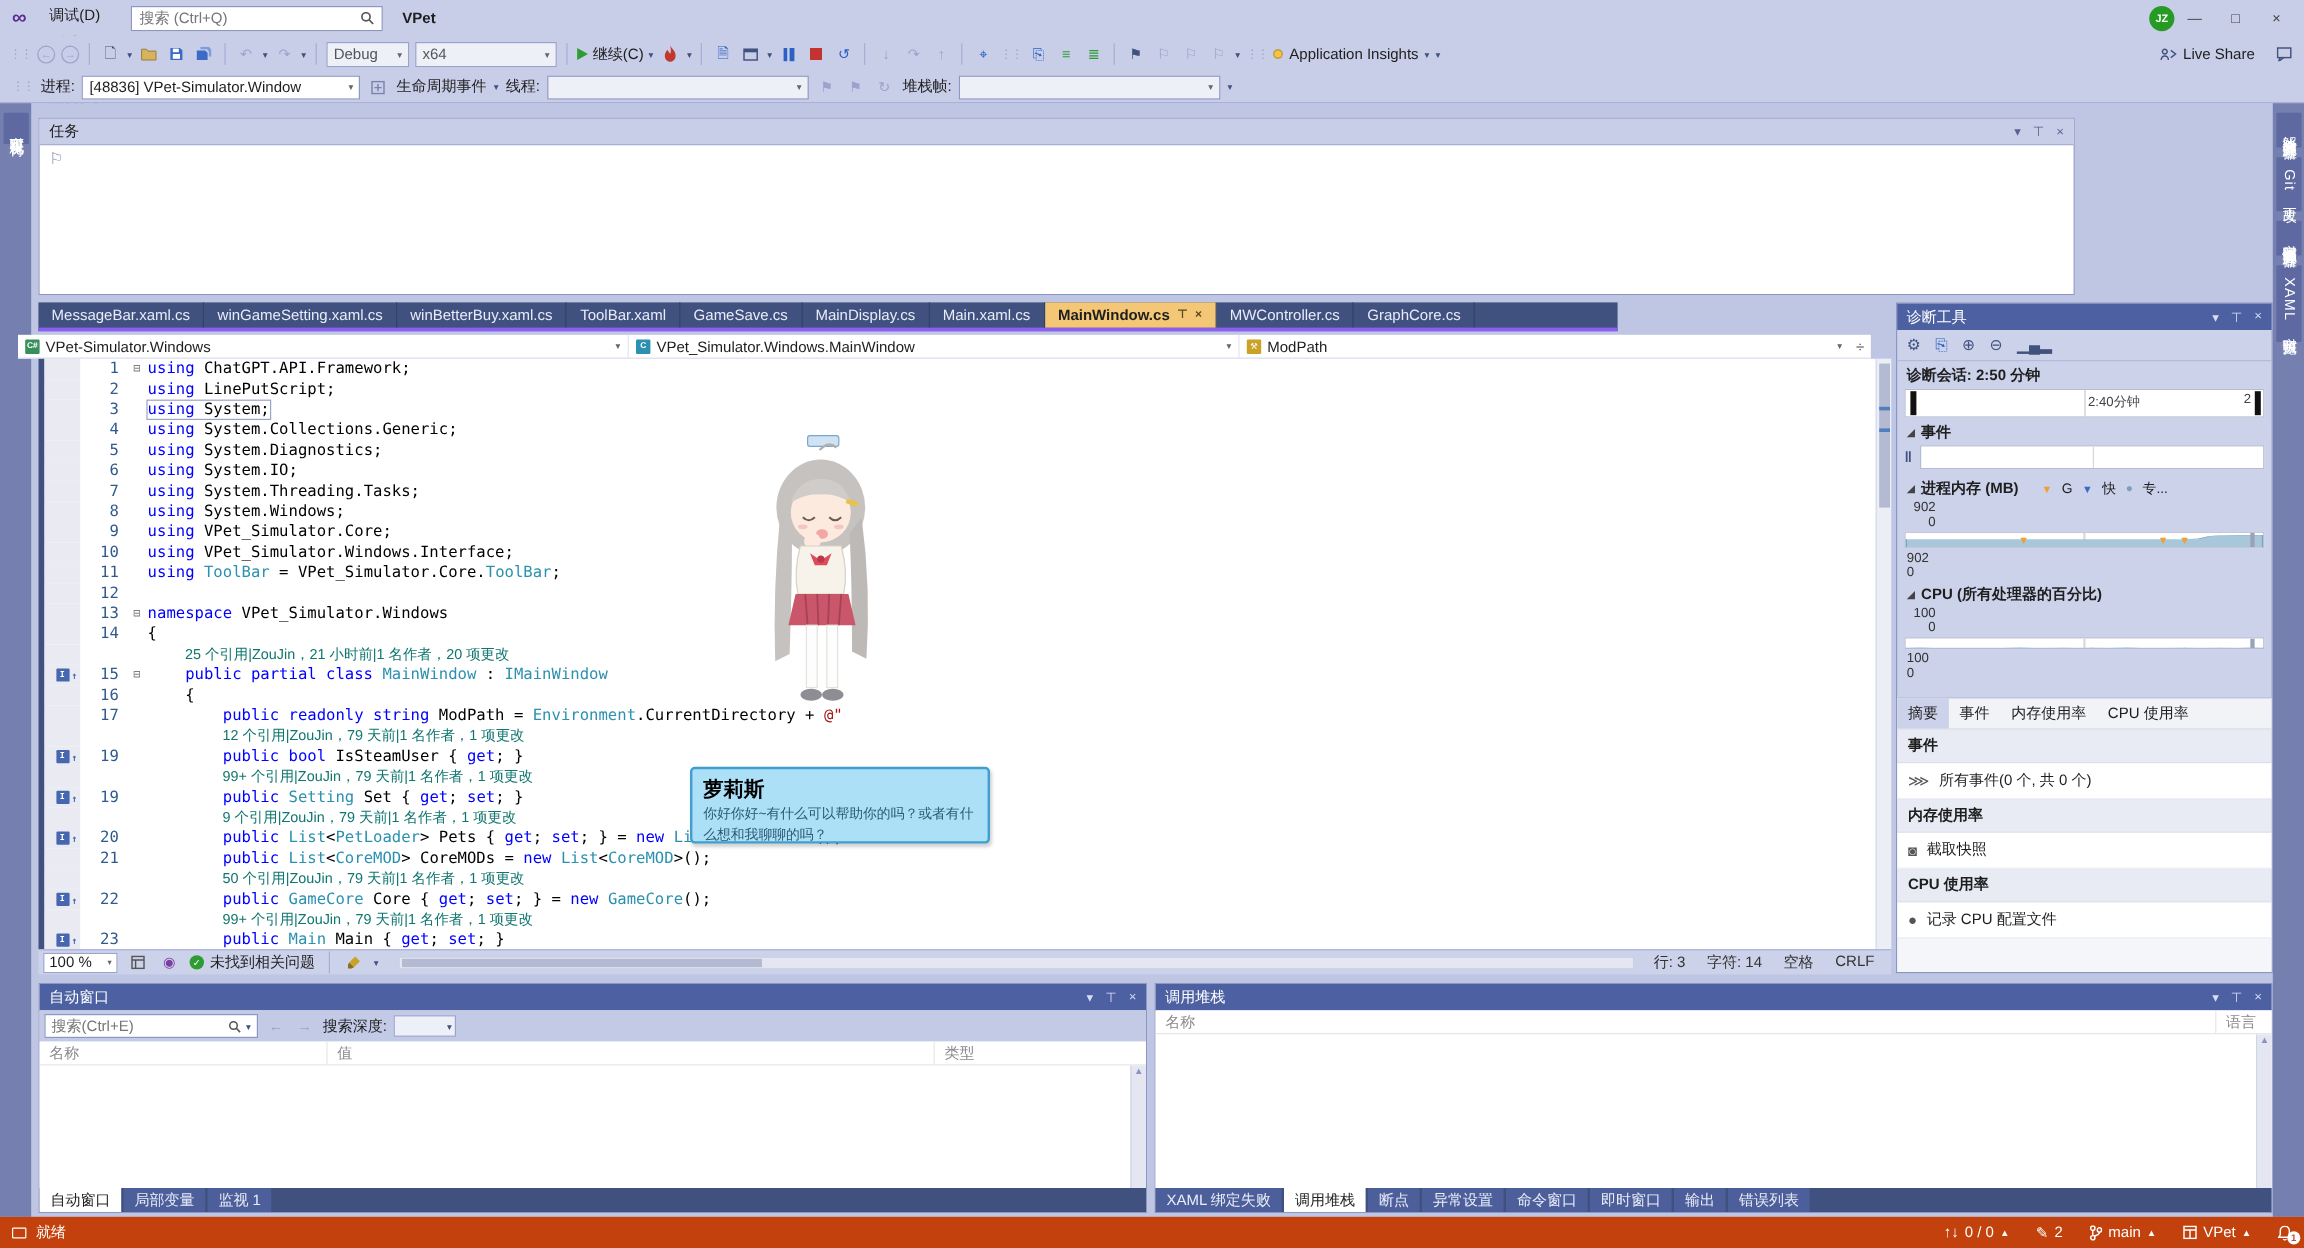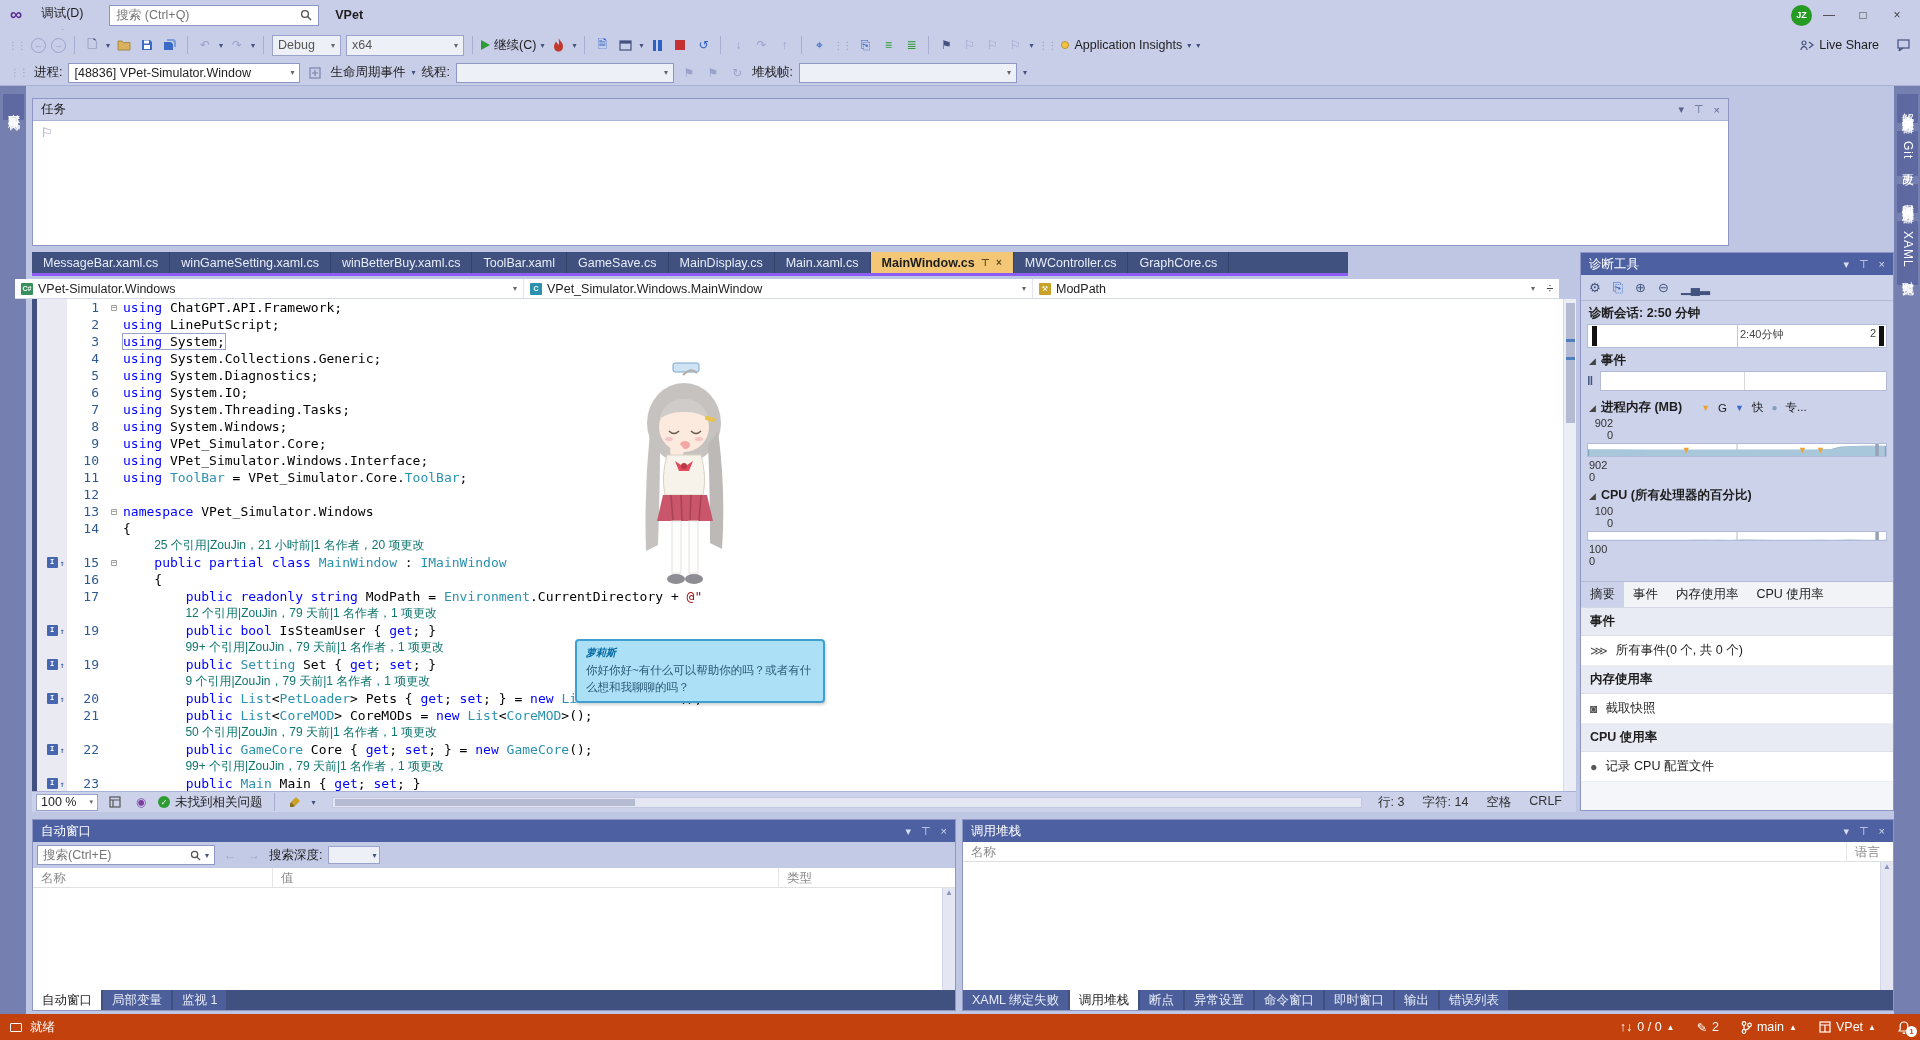--- a/index.html
+++ b/index.html
@@ -106,21 +106,21 @@
   #vscroll { position:absolute; right:0; top:0; width:13px; height:100%;
     background:#eceef5; border-left:1px solid #d5d9ea; }
   #vscroll .thumb { position:absolute; left:2px; top:4px; width:9px; height:120px; background:#b4bad2; }
   #vscroll .mark { position:absolute; left:2px; width:9px; height:3px; background:#4f7fc0; }
 
   
   #pet { position:absolute; left:588px; top:62px; width:120px; height:276px; }
   #bubble { position:absolute; left:538px; top:340px; width:250px; height:64px;
     background:#ace0f7; border:2px solid #3f9fd0; border-radius:4px; padding:5px 9px;
     box-shadow:1px 2px 3px rgba(0,0,0,.18); }
-  #bubble .bname { font-weight:bold; font-size:10px; color:#0369a1;font-style:italic; }
+  #bubble .bname { font-weight:bold; font-size:17px; color:#000000; }
   #bubble .btext { font-size:11.5px; color:#2a5a75; line-height:1.45; margin-top:2px; }
 
   
   #editorbar { position:absolute; left:32px; top:705px; width:1544px; height:21px;
     background:#ccd2ea; display:flex; align-items:center; gap:8px; padding:0 4px; border-top:1px solid #aab1d6; }
   #zoomcombo { width:62px; height:17px; background:#fff; border:1px solid #9aa3cc;
     display:flex; align-items:center; padding:0 4px; }
   #zoomcombo .car { margin-left:auto; font-size:7px; color:#666; }
   .health { display:flex; align-items:center; gap:5px; }
   .okdot { width:12px; height:12px; border-radius:50%; background:#2e9b33; color:#fff;

